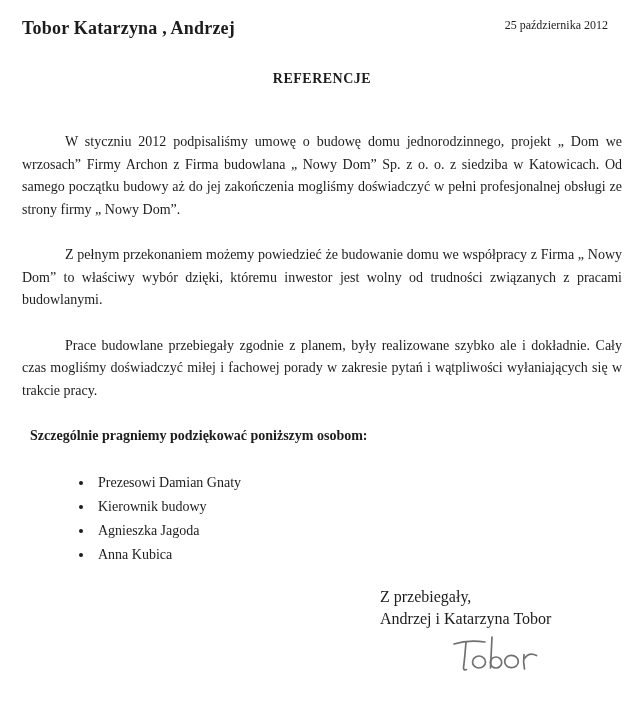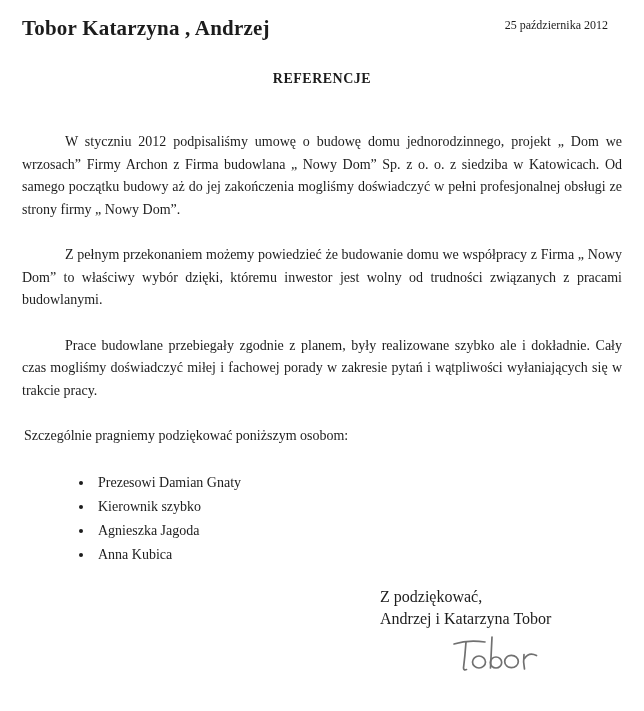--- a/index.html
+++ b/index.html
@@ -18,21 +18,21 @@
     color: #1c1c1c;
     overflow: hidden;
   }
   .header-row {
     display: flex;
     justify-content: space-between;
     align-items: flex-start;
   }
   .sender {
     font-weight: bold;
-    font-size: 21px;
+    font-size: 18px;
     line-height: 33px;
     letter-spacing: 0.2px;
   }
   .date {
     font-size: 12px;
     padding-top: 6px;
     padding-right: 14px;
   }
   .title {
     margin: 26px 0 0 0;
@@ -45,23 +45,24 @@
     margin-top: 44px;
     font-size: 14px;
     line-height: 22.5px;
   }
   .para {
     margin: 0 0 23px 0;
     text-align: justify;
     text-indent: 43px;
   }
   .intro {
-    margin: 0 0 23px 2px;
+    margin: 0 0 23px 8px;
     text-align: left;
     text-indent: 0;
+    font-weight: bold;
   }
   .thanks-list {
     margin: 0 0 19px 0;
     padding-left: 72px;
   }
   .thanks-list li {
     line-height: 24px;
     padding-left: 4px;
   }
   .closing {
@@ -90,28 +91,28 @@
 
   <h1 class="title">REFERENCJE</h1>
 
   <div class="body-text">
     <p class="para">W styczniu 2012 podpisaliśmy umowę o budowę domu jednorodzinnego, projekt „ Dom we wrzosach” Firmy Archon z Firma budowlana „ Nowy Dom” Sp. z o. o. z siedziba w Katowicach. Od samego początku budowy aż do jej zakończenia mogliśmy doświadczyć w pełni profesjonalnej obsługi ze strony firmy „ Nowy Dom”.</p>
     <p class="para">Z pełnym przekonaniem możemy powiedzieć że budowanie domu we współpracy z Firma „ Nowy Dom” to właściwy wybór dzięki, któremu inwestor jest wolny od trudności związanych z pracami budowlanymi.</p>
     <p class="para">Prace budowlane przebiegały zgodnie z planem, były realizowane szybko ale i dokładnie. Cały czas mogliśmy doświadczyć miłej i fachowej porady w zakresie pytań i wątpliwości wyłaniających się w trakcie pracy.</p>
     <p class="intro">Szczególnie pragniemy podziękować poniższym osobom:</p>
     <ul class="thanks-list">
       <li>Prezesowi Damian Gnaty</li>
-      <li>Kierownik szybko</li>
+      <li>Kierownik budowy</li>
       <li>Agnieszka Jagoda</li>
       <li>Anna Kubica</li>
     </ul>
   </div>
 
   <div class="closing">
-    <div>Z podziękować,</div>
+    <div>Z przebiegały,</div>
     <div>Andrzej i Katarzyna Tobor</div>
     <div class="signature-wrap">
       <svg class="signature-svg" width="104" height="40" viewBox="0 0 104 40" fill="none" stroke="#707070" stroke-width="1.7" stroke-linecap="round" stroke-linejoin="round">
 
         <path d="M 2,11 Q 16,6.5 33,9"></path>
         <path d="M 14,9 Q 13,23 11.5,35 Q 11.5,37.5 14.5,36.5"></path>
 
         <ellipse cx="27" cy="29" rx="6.5" ry="6"></ellipse>
 
         <path d="M 40,4 Q 39.2,20 38.5,35"></path>

